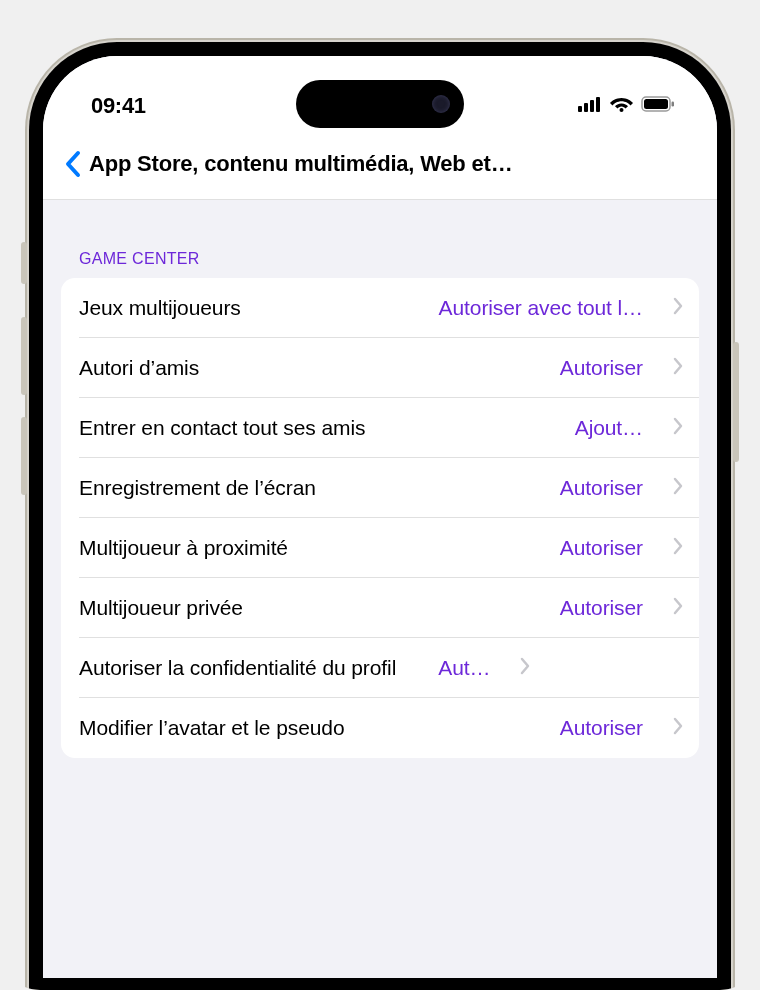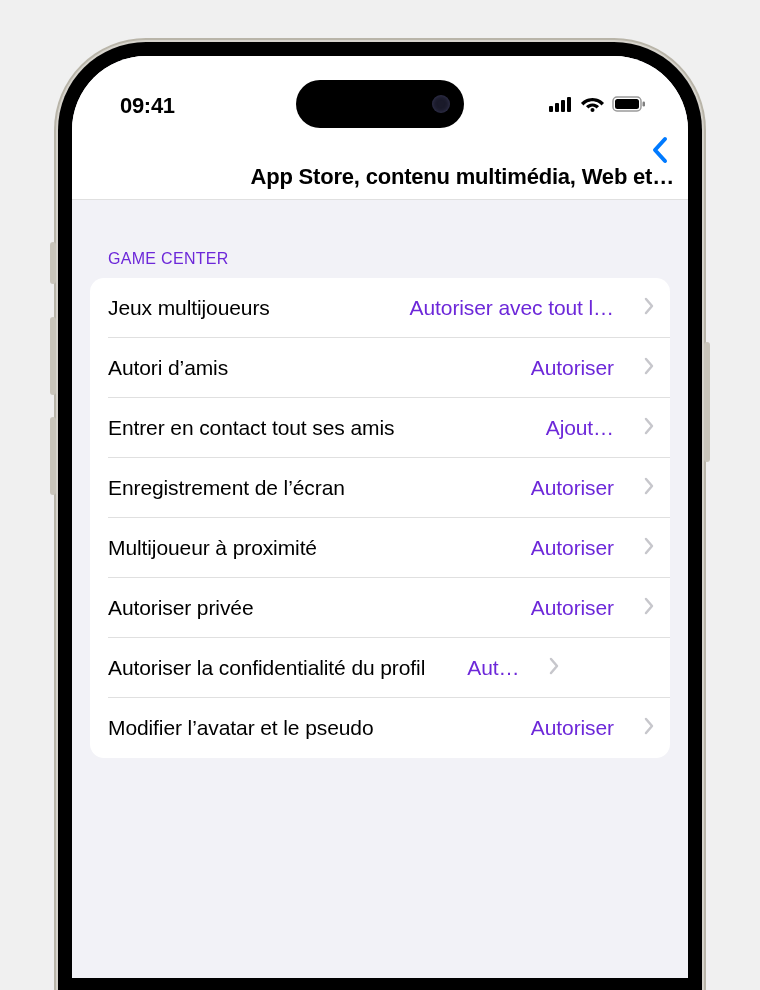--- a/index.html
+++ b/index.html
@@ -13,21 +13,21 @@
       background: #f0f0f0;
       width: 760px;
       height: 990px;
       display: flex;
       align-items: flex-start;
       justify-content: center;
       border-radius: 40px;
       overflow: hidden;
     }
     .phone-frame {
-      width: 644px;
+      width: 702px;
       margin-top: 42px;
       background: #000;
       border-radius: 88px 88px 0 0;
       padding: 14px 14px 12px 14px;
       position: relative;
       height: 948px;
       box-shadow: 0 0 0 2px #d6d3cc, 0 0 0 4px #b9b5a9;
     }
     .side-button {
       position: absolute;
@@ -83,24 +83,23 @@
     }
     .status-icons {
       display: flex;
       align-items: center;
       gap: 8px;
     }
     .nav-bar {
       background: #fff;
       height: 64px;
       display: flex;
-      align-items: flex-end;
+      align-items: center;
       padding: 0 14px 8px 14px;
       border-bottom: 1px solid rgba(0,0,0,0.12);
-      flex-direction: column;
     }
     .back-chevron {
       width: 30px;
       display: flex;
       align-items: center;
       justify-content: center;
       cursor: pointer;
       flex-shrink: 0;
     }
     .nav-title {
@@ -278,21 +277,21 @@
           <span class="row-label">Multijoueur à proximité</span>
           <span class="row-value">Autoriser</span>
           <span class="row-chevron">
             <svg width="10" height="18" viewBox="0 0 10 18">
                 <polyline points="2,2 8,9 2,16" fill="none" stroke="#c7c7cc" stroke-width="2.5" stroke-linecap="round" stroke-linejoin="round"></polyline>
               </svg>
           </span>
         </div>
 
         <div class="list-row">
-          <span class="row-label">Autoriser privée</span>
+          <span class="row-label">Multijoueur privée</span>
           <span class="row-value">Autoriser</span>
           <span class="row-chevron">
             <svg width="10" height="18" viewBox="0 0 10 18">
                 <polyline points="2,2 8,9 2,16" fill="none" stroke="#c7c7cc" stroke-width="2.5" stroke-linecap="round" stroke-linejoin="round"></polyline>
               </svg>
           </span>
         </div>
 
         <div class="list-row row-flex-label-shrink">
           <span class="row-label">Autoriser la confidentialité du profil</span>

